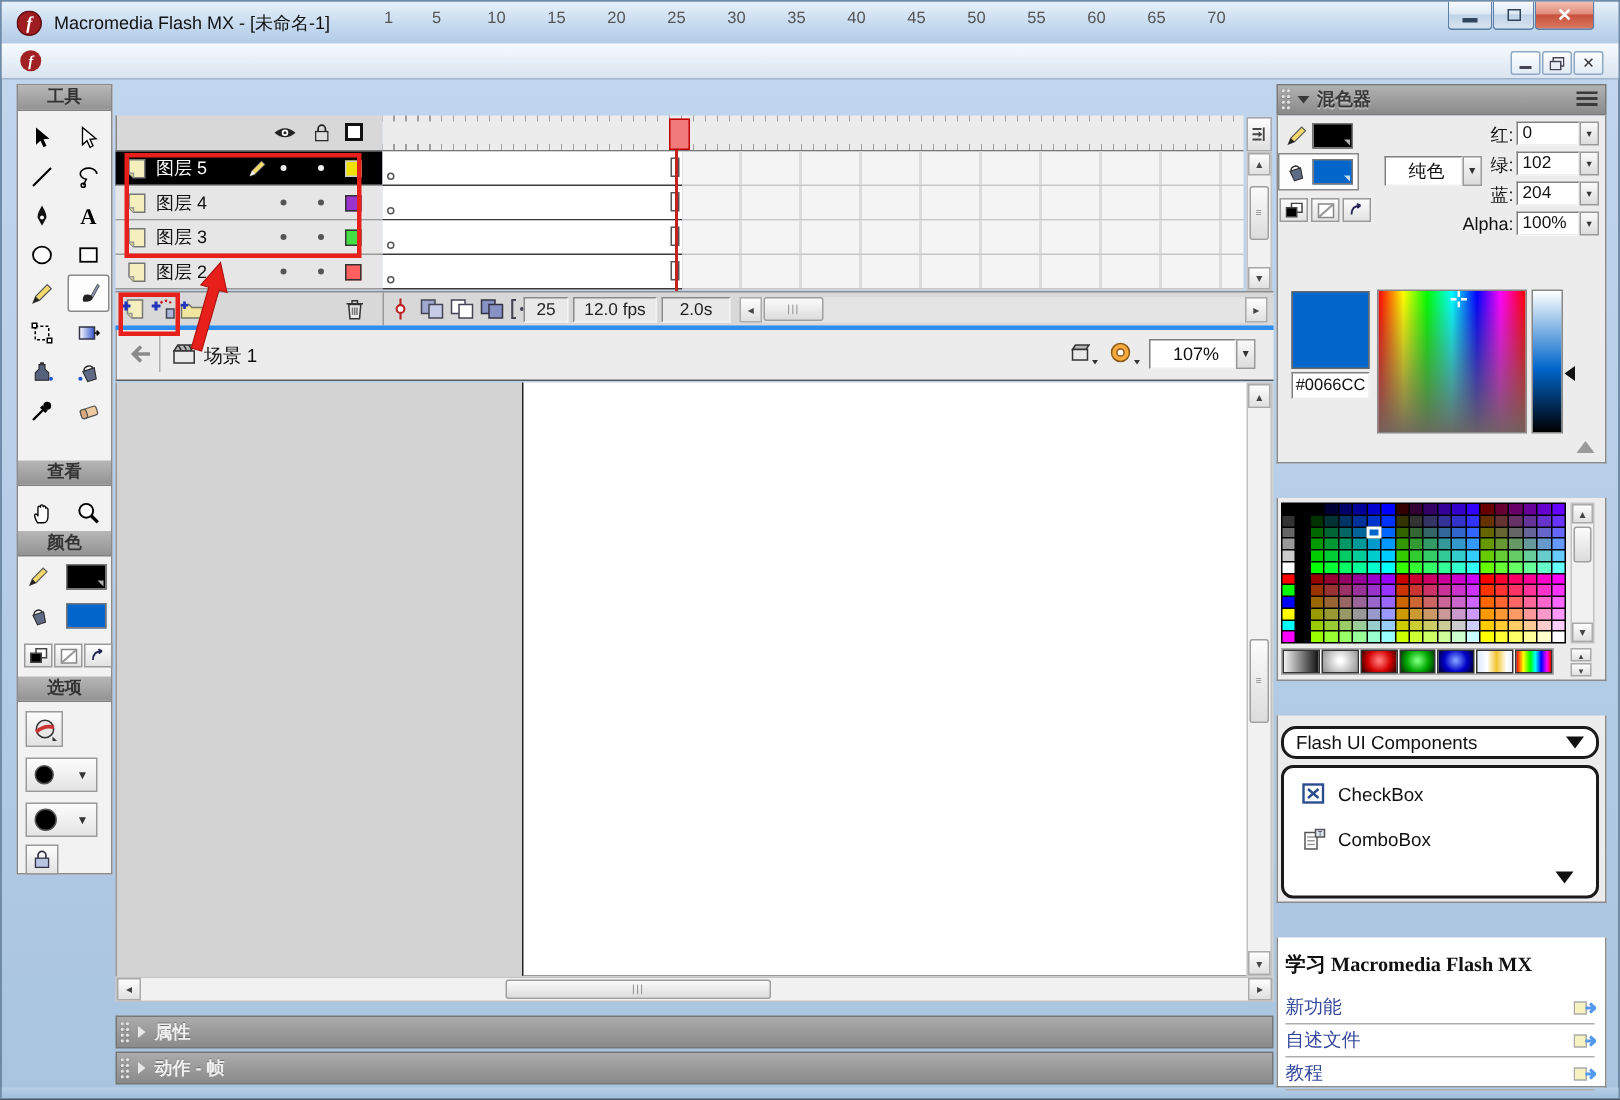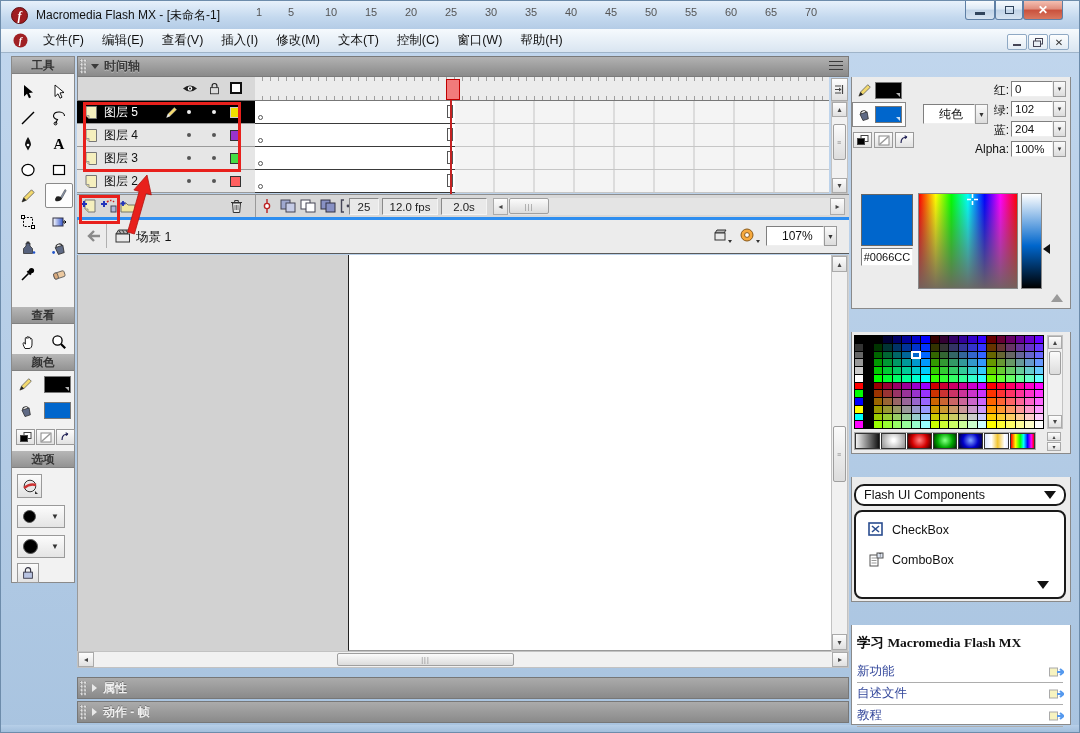--- a/index.html
+++ b/index.html
@@ -121,31 +121,20 @@
     <div class="wbtn close" style="left:1022px;width:40px">
         <span>✕</span>
       </div>
   </div>
 
   <div id="menubar">
     <svg style="margin:0 6px 0 12px" width="15" height="15" viewBox="0 0 15 15">
         <circle cx="7.5" cy="7.5" r="7" fill="#a02024"></circle>
         <text x="7.5" y="11" text-anchor="middle" font-size="10" font-style="italic" font-weight="bold" fill="#fff" font-family="Liberation Serif,serif">f</text>
       </svg>
-    <div id="menu-items" style="display:flex">
-        <div class="menu-item">文件(F)</div>
-        <div class="menu-item">编辑(E)</div>
-        <div class="menu-item">查看(V)</div>
-        <div class="menu-item">插入(I)</div>
-        <div class="menu-item">修改(M)</div>
-        <div class="menu-item">文本(T)</div>
-        <div class="menu-item">控制(C)</div>
-        <div class="menu-item">窗口(W)</div>
-        <div class="menu-item">帮助(H)</div>
-      </div>
   </div>
   <div class="docbtn" style="left:1006px">
       <div style="width:8px;height:2px;background:#445;margin-top:5px"></div>
     </div>
   <div class="docbtn" style="left:1027px">
       <svg width="10" height="9" viewBox="0 0 10 9">
         <rect x="2.5" y="0.5" width="7" height="5.5" fill="none" stroke="#445"></rect>
         <rect x="0.5" y="3" width="7" height="5.5" fill="#e8eef5" stroke="#445"></rect>
       </svg>
     </div>
@@ -324,26 +313,20 @@
         <span style="font-size:8px;color:#333">▼</span>
       </div>
     <div class="mini-btn" style="left:5px;top:506px;width:22px;height:20px">
         <svg width="14" height="14" viewBox="0 0 16 16">
           <rect x="3" y="7" width="10" height="7" fill="#b9c4e2" stroke="#334"></rect>
           <path d="M5 7 V4.8 a3 3 0 0 1 6 0 V7" fill="none" stroke="#334" stroke-width="1.3"></path>
         </svg>
       </div>
   </div>
 
-  <div class="panel-header" style="left:76px;top:55px;width:772px">
-    <div class="grip"></div>
-      <div class="tri-d"></div>
-    <span>时间轴</span>
-    <div class="pmenu"></div>
-  </div>
   <div id="tl-layerhead">
     <svg class="abs" style="left:104px;top:5px" width="16" height="13" viewBox="0 0 16 13">
         <path d="M1 6.5 Q8 0.5 15 6.5 Q8 12.5 1 6.5 Z" fill="#222"></path>
         <circle cx="8" cy="6.5" r="2.2" fill="#fff"></circle>
         <circle cx="8" cy="6.5" r="1" fill="#222"></circle>
       </svg>
     <svg class="abs" style="left:130px;top:4px" width="13" height="15" viewBox="0 0 16 16">
         <rect x="3" y="7" width="10" height="7.5" fill="#ddd" stroke="#222"></rect>
         <path d="M5 7 V4.8 a3 3 0 0 1 6 0 V7" fill="none" stroke="#222" stroke-width="1.4"></path>
       </svg>
@@ -569,20 +552,26 @@
         <span>属性</span>
       </div>
       <div class="bottom-bar" style="top: 700px;">
         <div class="grip"></div>
         <div class="tri-r"></div>
         <span>动作 - 帧</span>
       </div>
     </div>
   <div id="bottom-border"></div>
 
+  <div class="panel-header" style="left:850px;top:55px;width:220px">
+    <div class="grip"></div>
+      <div class="tri-d"></div>
+    <span>混色器</span>
+    <div class="pmenu"></div>
+  </div>
   <div class="rp-body" style="top:76px;height:232px"></div>
   <svg class="abs" style="left:856px;top:82px" width="15" height="15" viewBox="0 0 16 16">
       <path d="M2 14 L3.8 9.6 L11.5 1.8 L14.2 4.5 L6.4 12.2 Z" fill="#f3d96d" stroke="#555" stroke-width="0.8"></path>
       <path d="M2 14 L3.8 9.6 L6.4 12.2 Z" fill="#222"></path>
     </svg>
   <div class="abs" style="left:874px;top:81px;width:27px;height:17px;border:1px solid #777;background:#000">
       <div style="position:absolute;right:1px;bottom:1px;border-left:4px solid transparent;border-top:4px solid #fff;opacity:.7"></div>
     </div>
   <div class="abs" style="left:851px;top:101px;width:54px;height:25px;border:1px solid #888;background:#fdfdfd"></div>
   <svg class="abs" style="left:855px;top:106px" width="15" height="15" viewBox="0 0 16 16">

